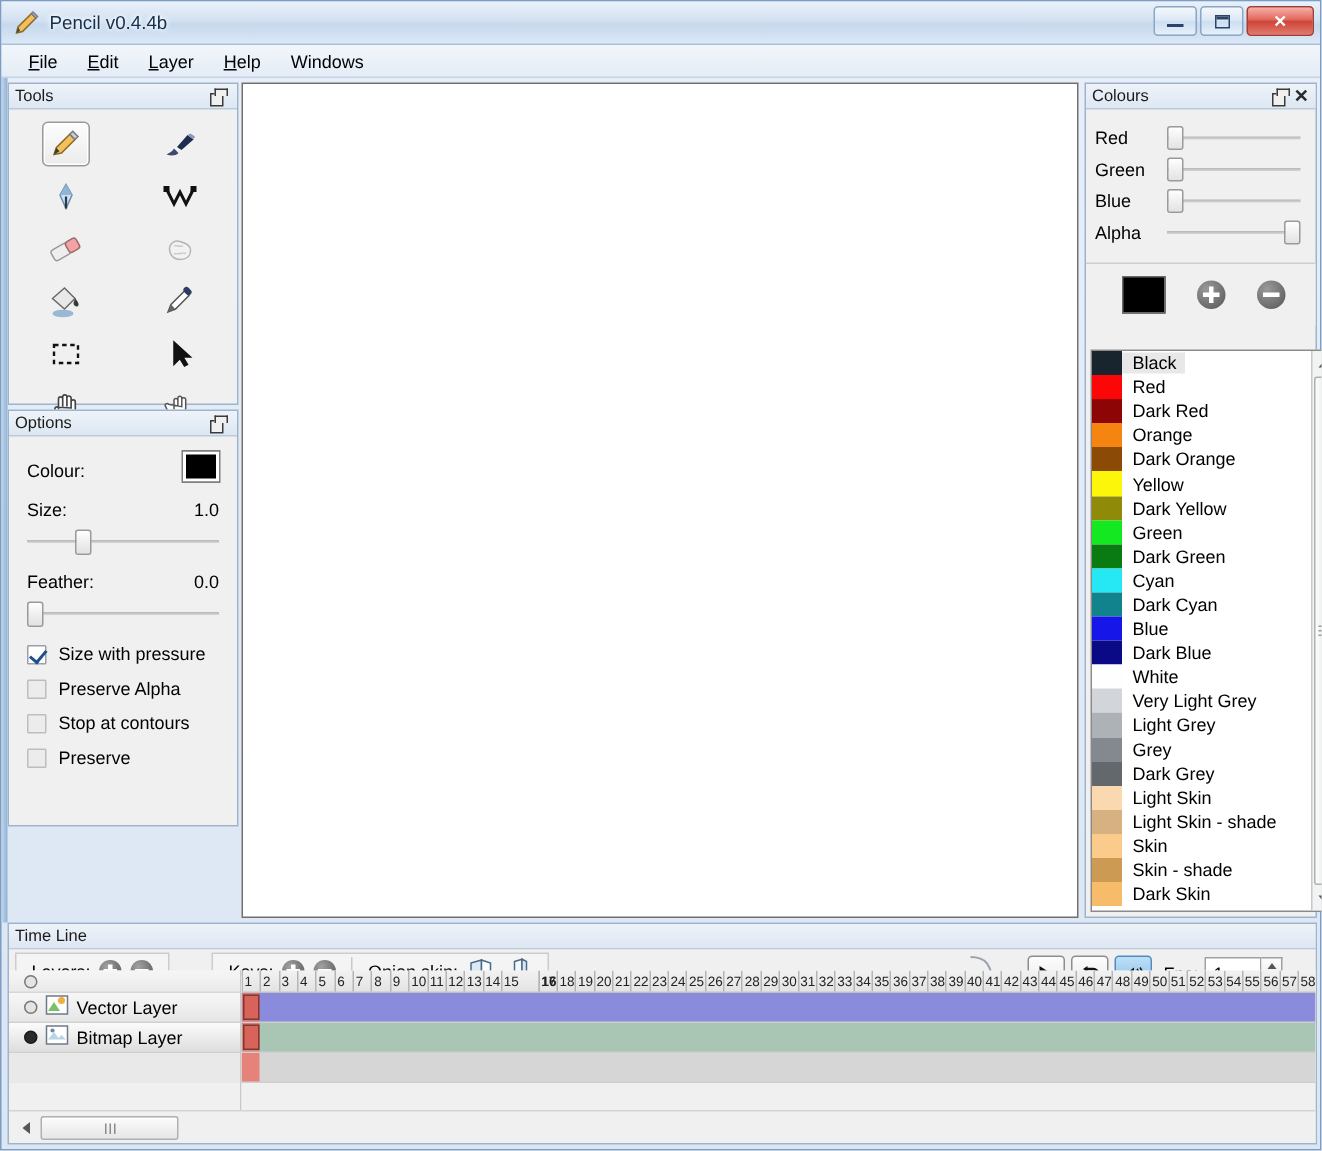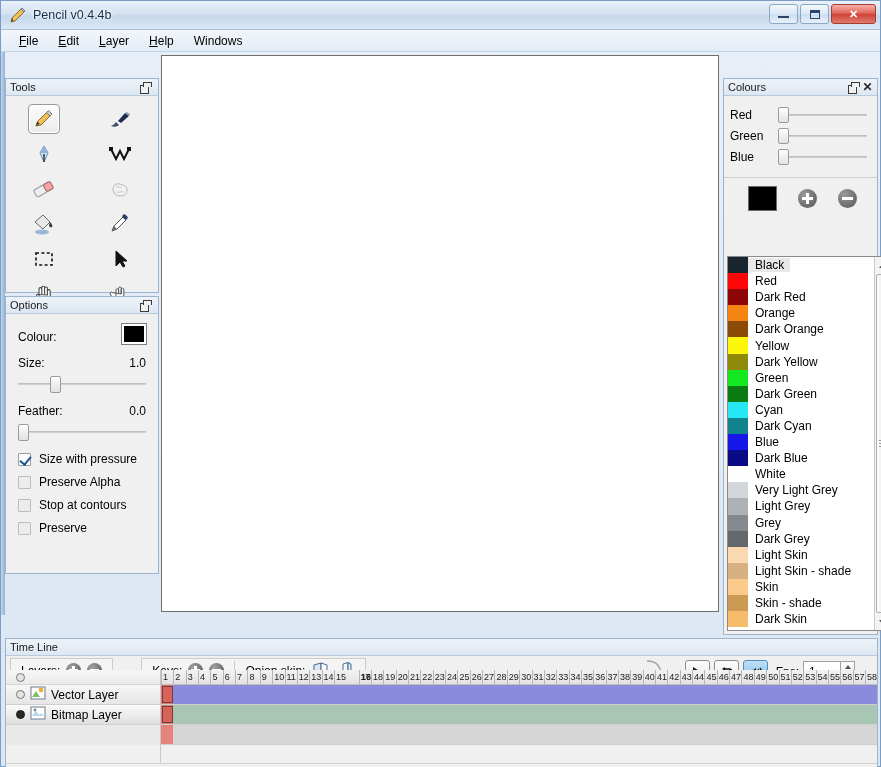--- a/index.html
+++ b/index.html
@@ -52,21 +52,21 @@
     background: linear-gradient(180deg,#f2f6fb 0%,#e4ecf6 100%);
     border-bottom: 1px solid #c3d3e6;
     display: flex; align-items: center; padding-left: 9px; gap: 2px;
   }
   .menu-item {
     padding: 2px 9px; font-size: 12px; color: #000; cursor: default;
   }
   .menu-item u { text-decoration: underline; }
 
   
-  .panel { position: absolute; background: #f0f0f0; border: 1px solid #9cb4cd; margin-top: 23px; }
+  .panel { position: absolute; background: #f0f0f0; border: 1px solid #9cb4cd; }
   .panel-title {
     height: 17px; background: linear-gradient(180deg,#eef3f9 0%,#dde7f2 100%);
     border-bottom: 1px solid #b9cadd;
     display: flex; align-items: center; padding: 0 4px;
     font-size: 11px; color: #1a1a1a;
   }
   .panel-title .ttl { flex: 1; }
   .float-ico { width: 11px; height: 11px; position: relative; margin-right: 3px; }
   .float-ico::before {
     content:''; position:absolute; left:0; top:3px; width:7px; height:7px;
@@ -459,20 +459,27 @@
         <span class="cs-track-wrap">
           <span class="cs-track"></span>
           <span class="cs-thumb" style="left:0%;"></span>
         </span>
       </div>
       <div class="cs-row">
         <span class="cs-name">Blue</span>
         <span class="cs-track-wrap">
           <span class="cs-track"></span>
           <span class="cs-thumb" style="left:0%;"></span>
+        </span>
+      </div>
+      <div class="cs-row">
+        <span class="cs-name">Alpha</span>
+        <span class="cs-track-wrap">
+          <span class="cs-track"></span>
+          <span class="cs-thumb" style="left:calc(100% - 13px);"></span>
         </span>
       </div>
     </div>
 
     <div class="col-current">
       <span class="cur-swatch"></span>
       <span class="circ-btn plus"></span>
       <span class="circ-btn"></span>
     </div>
 

